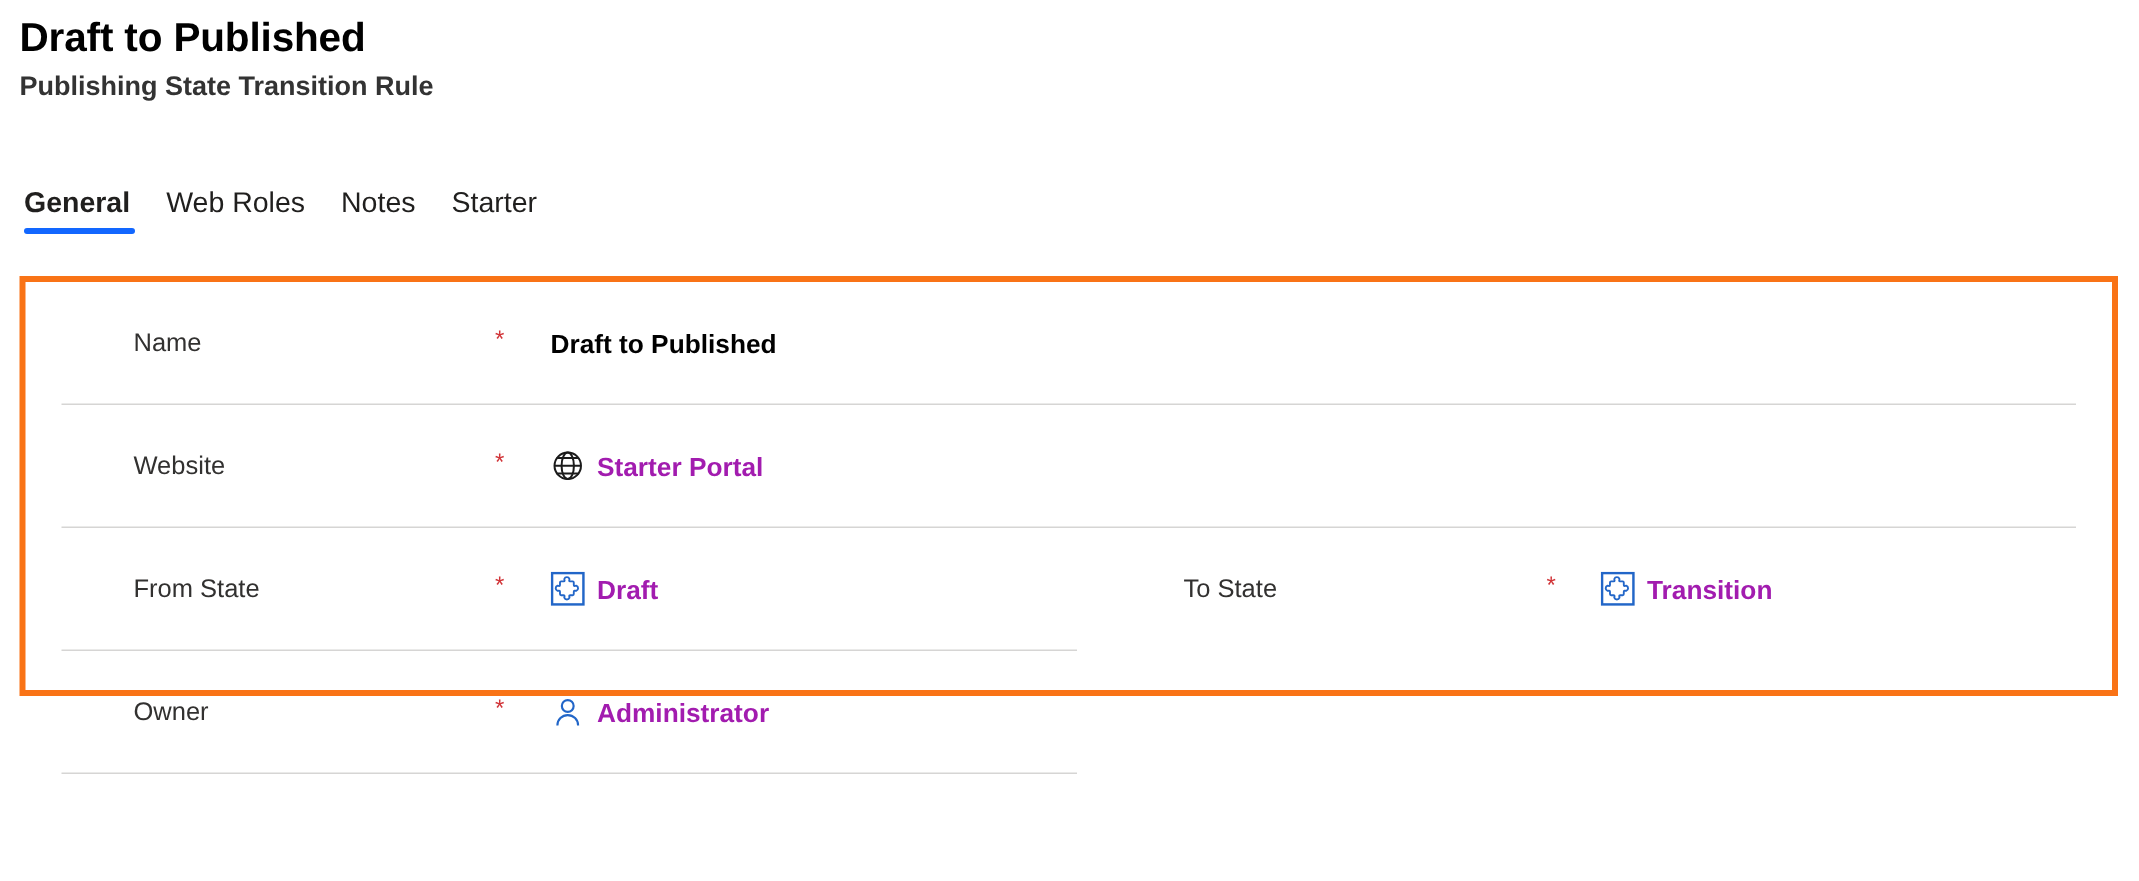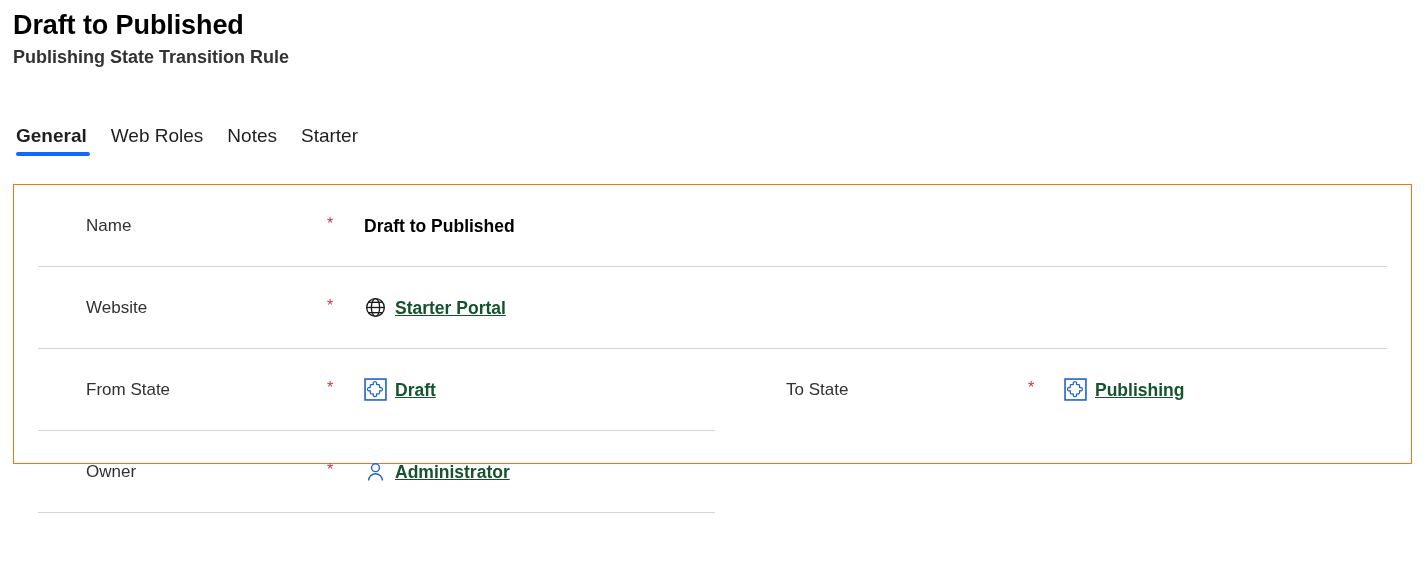--- a/index.html
+++ b/index.html
@@ -75,21 +75,21 @@
     background: #1267ff;
   }
 
   
   .form-card {
     position: absolute;
     left: 13px;
     top: 184px;
     width: 1399px;
     height: 280px;
-    border: 1px solid #f97316;
+    border: 4px solid #f97316;
     box-sizing: border-box;
     background: #ffffff;
   }
 
   .form-rows {
     position: absolute;
     left: 0;
     top: 0;
     right: 0;
   }
@@ -150,24 +150,23 @@
   }
   .field-value .val-text {
     font-size: 17.5px;
     line-height: 22px;
   }
   .val-text.plain {
     color: #000000;
     font-weight: bold;
   }
   .val-text.link {
-    color: #14532d;
+    color: #a21caf;
     font-weight: bold;
     cursor: pointer;
-    text-decoration: underline;
   }
 
   .ico {
     display: inline-flex;
     align-items: center;
     justify-content: center;
     flex: none;
   }
   .ico svg { display: block; }
 
@@ -249,21 +248,21 @@
       <div class="field col2">
         <span class="field-label">To State</span>
         <span class="field-req">*</span>
         <span class="field-value">
           <span class="ico">
             <svg width="23" height="23" viewBox="0 0 24 24">
               <rect x="1.1" y="1.1" width="21.8" height="21.8" fill="#ffffff" stroke="#2266c8" stroke-width="1.7"></rect>
               <path d="M9.6 5.2a1.9 1.9 0 0 1 3.6 0c0 .5-.2.9-.2 1.2 0 .3.3.5.7.5h1.7c.5 0 .8.3.8.8v1.7c0 .4.2.7.5.7.3 0 .7-.2 1.2-.2a1.9 1.9 0 0 1 0 3.6c-.5 0-.9-.2-1.2-.2-.3 0-.5.3-.5.7v1.7c0 .5-.3.8-.8.8h-1.7c-.4 0-.7.2-.7.5 0 .3.2.7.2 1.2a1.9 1.9 0 0 1-3.6 0c0-.5.2-.9.2-1.2 0-.3-.3-.5-.7-.5H7.4c-.5 0-.8-.3-.8-.8v-1.7c0-.4-.2-.7-.5-.7-.3 0-.7.2-1.2.2a1.9 1.9 0 0 1 0-3.6c.5 0 .9.2 1.2.2.3 0 .5-.3.5-.7V7.7c0-.5.3-.8.8-.8h1.7c.4 0 .7-.2.7-.5 0-.3-.2-.7-.2-1.2z" fill="#ffffff" stroke="#2266c8" stroke-width="1.3" stroke-linejoin="round"></path>
             </svg>
           </span>
-          <span class="val-text link">Publishing</span>
+          <span class="val-text link">Transition</span>
         </span>
       </div>
     </div>
 
     <div class="form-row half">
       <div class="field col1">
         <span class="field-label">Owner</span>
         <span class="field-req">*</span>
         <span class="field-value">
           <span class="ico">

